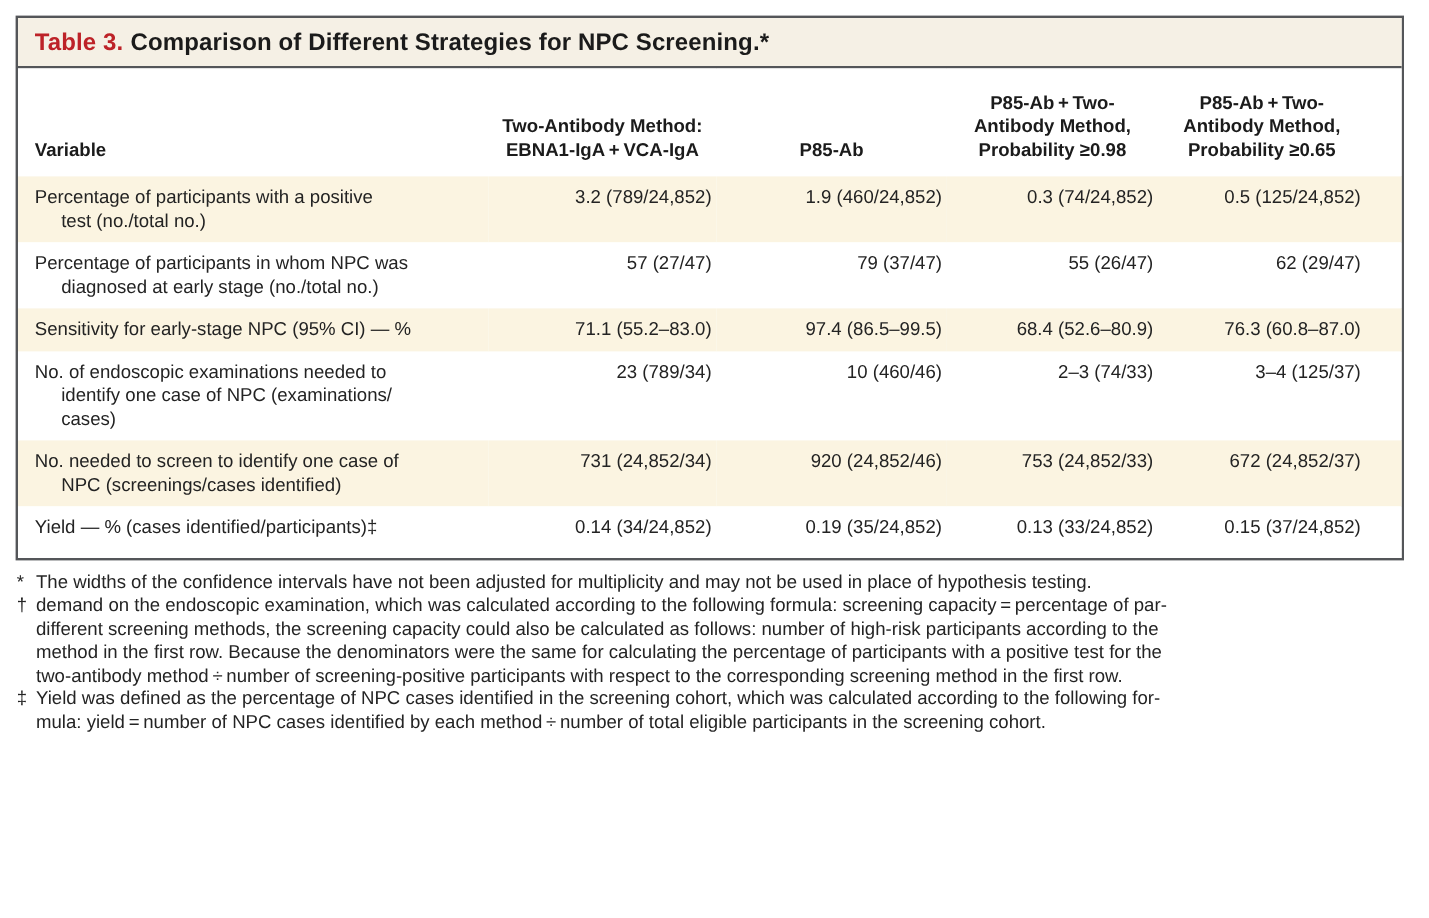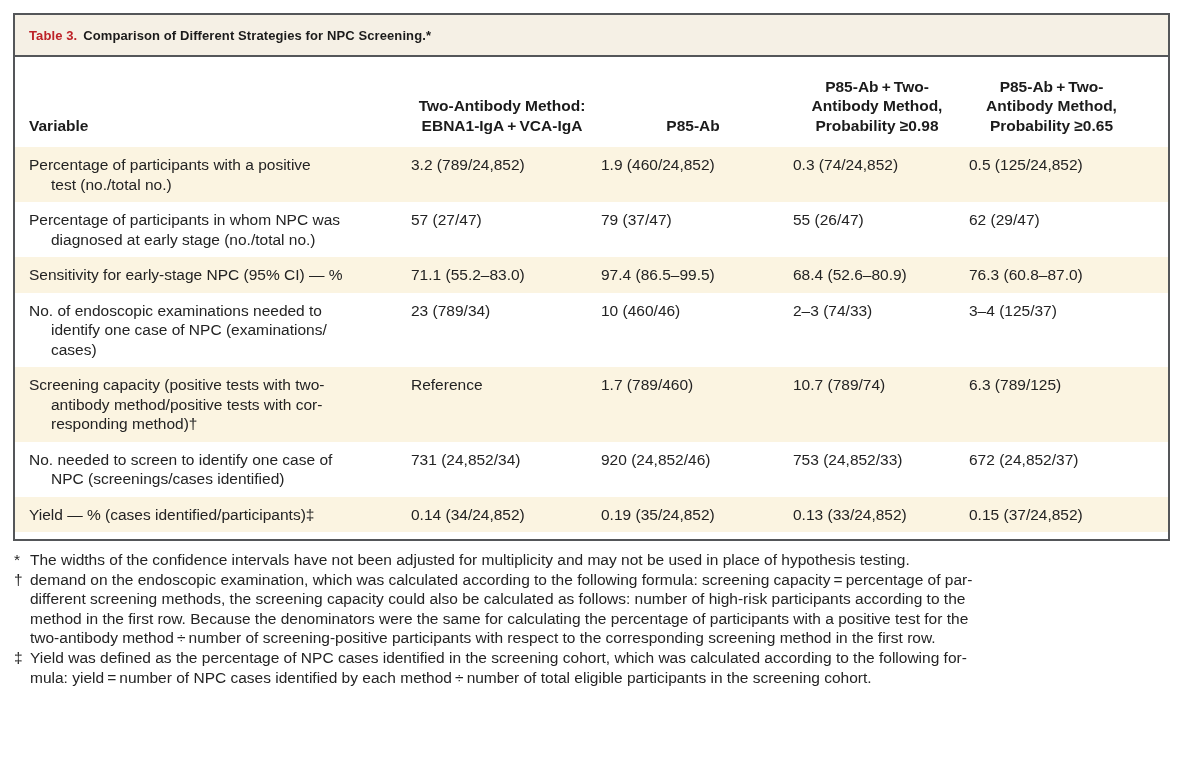--- a/index.html
+++ b/index.html
@@ -27,21 +27,21 @@
     width:1157px;
     border:2px solid var(--border-gray);
     background:#ffffff;
   }
   .title-band{
     background:var(--band-bg);
     border-bottom:2px solid var(--border-gray);
     height:42px;
     line-height:42px;
     padding-left:14px;
-    font-size:13px;
+    font-size:20px;
     font-weight:bold;
     letter-spacing:0.1px;
     white-space:nowrap;
   }
   .title-band .t-label{color:var(--accent-red);}
   .title-band .t-text{color:#1b1b1b;margin-left:6px;}
   table.data{
     width:100%;
     border-collapse:collapse;
     table-layout:fixed;
@@ -72,21 +72,21 @@
     vertical-align:top;
     padding:8px 4px 8px 4px;
     line-height:19.5px;
   }
   tbody td.label{
     text-align:left;
     padding-left:36px;
     text-indent:-22px;
     white-space:pre-line;
   }
-  tbody td.val{text-align:left;}
+  tbody td.val{text-align:right;}
   table.data th:last-child,
   table.data td:last-child{padding-right:34px;}
   .bottom-spacer{height:7px;background:#ffffff;}
   .footnotes{
     margin-top:9px;
     width:1162px;
     font-size:15.5px;
     line-height:19.6px;
     color:#242424;
   }
@@ -161,29 +161,20 @@
         <tr>
           <td class="label">No. of endoscopic examinations needed to
 identify one case of NPC (examinations/
 cases)</td>
           <td class="val">23 (789/34)</td>
           <td class="val">10 (460/46)</td>
           <td class="val">2–3 (74/33)</td>
           <td class="val">3–4 (125/37)</td>
         </tr>
         <tr>
-          <td class="label">Screening capacity (positive tests with two-
-antibody method/positive tests with cor-
-responding method)†</td>
-          <td class="val">Reference</td>
-          <td class="val">1.7 (789/460)</td>
-          <td class="val">10.7 (789/74)</td>
-          <td class="val">6.3 (789/125)</td>
-        </tr>
-        <tr>
           <td class="label">No. needed to screen to identify one case of
 NPC (screenings/cases identified)</td>
           <td class="val">731 (24,852/34)</td>
           <td class="val">920 (24,852/46)</td>
           <td class="val">753 (24,852/33)</td>
           <td class="val">672 (24,852/37)</td>
         </tr>
         <tr>
           <td class="label">Yield — % (cases identified/participants)‡</td>
           <td class="val">0.14 (34/24,852)</td>

